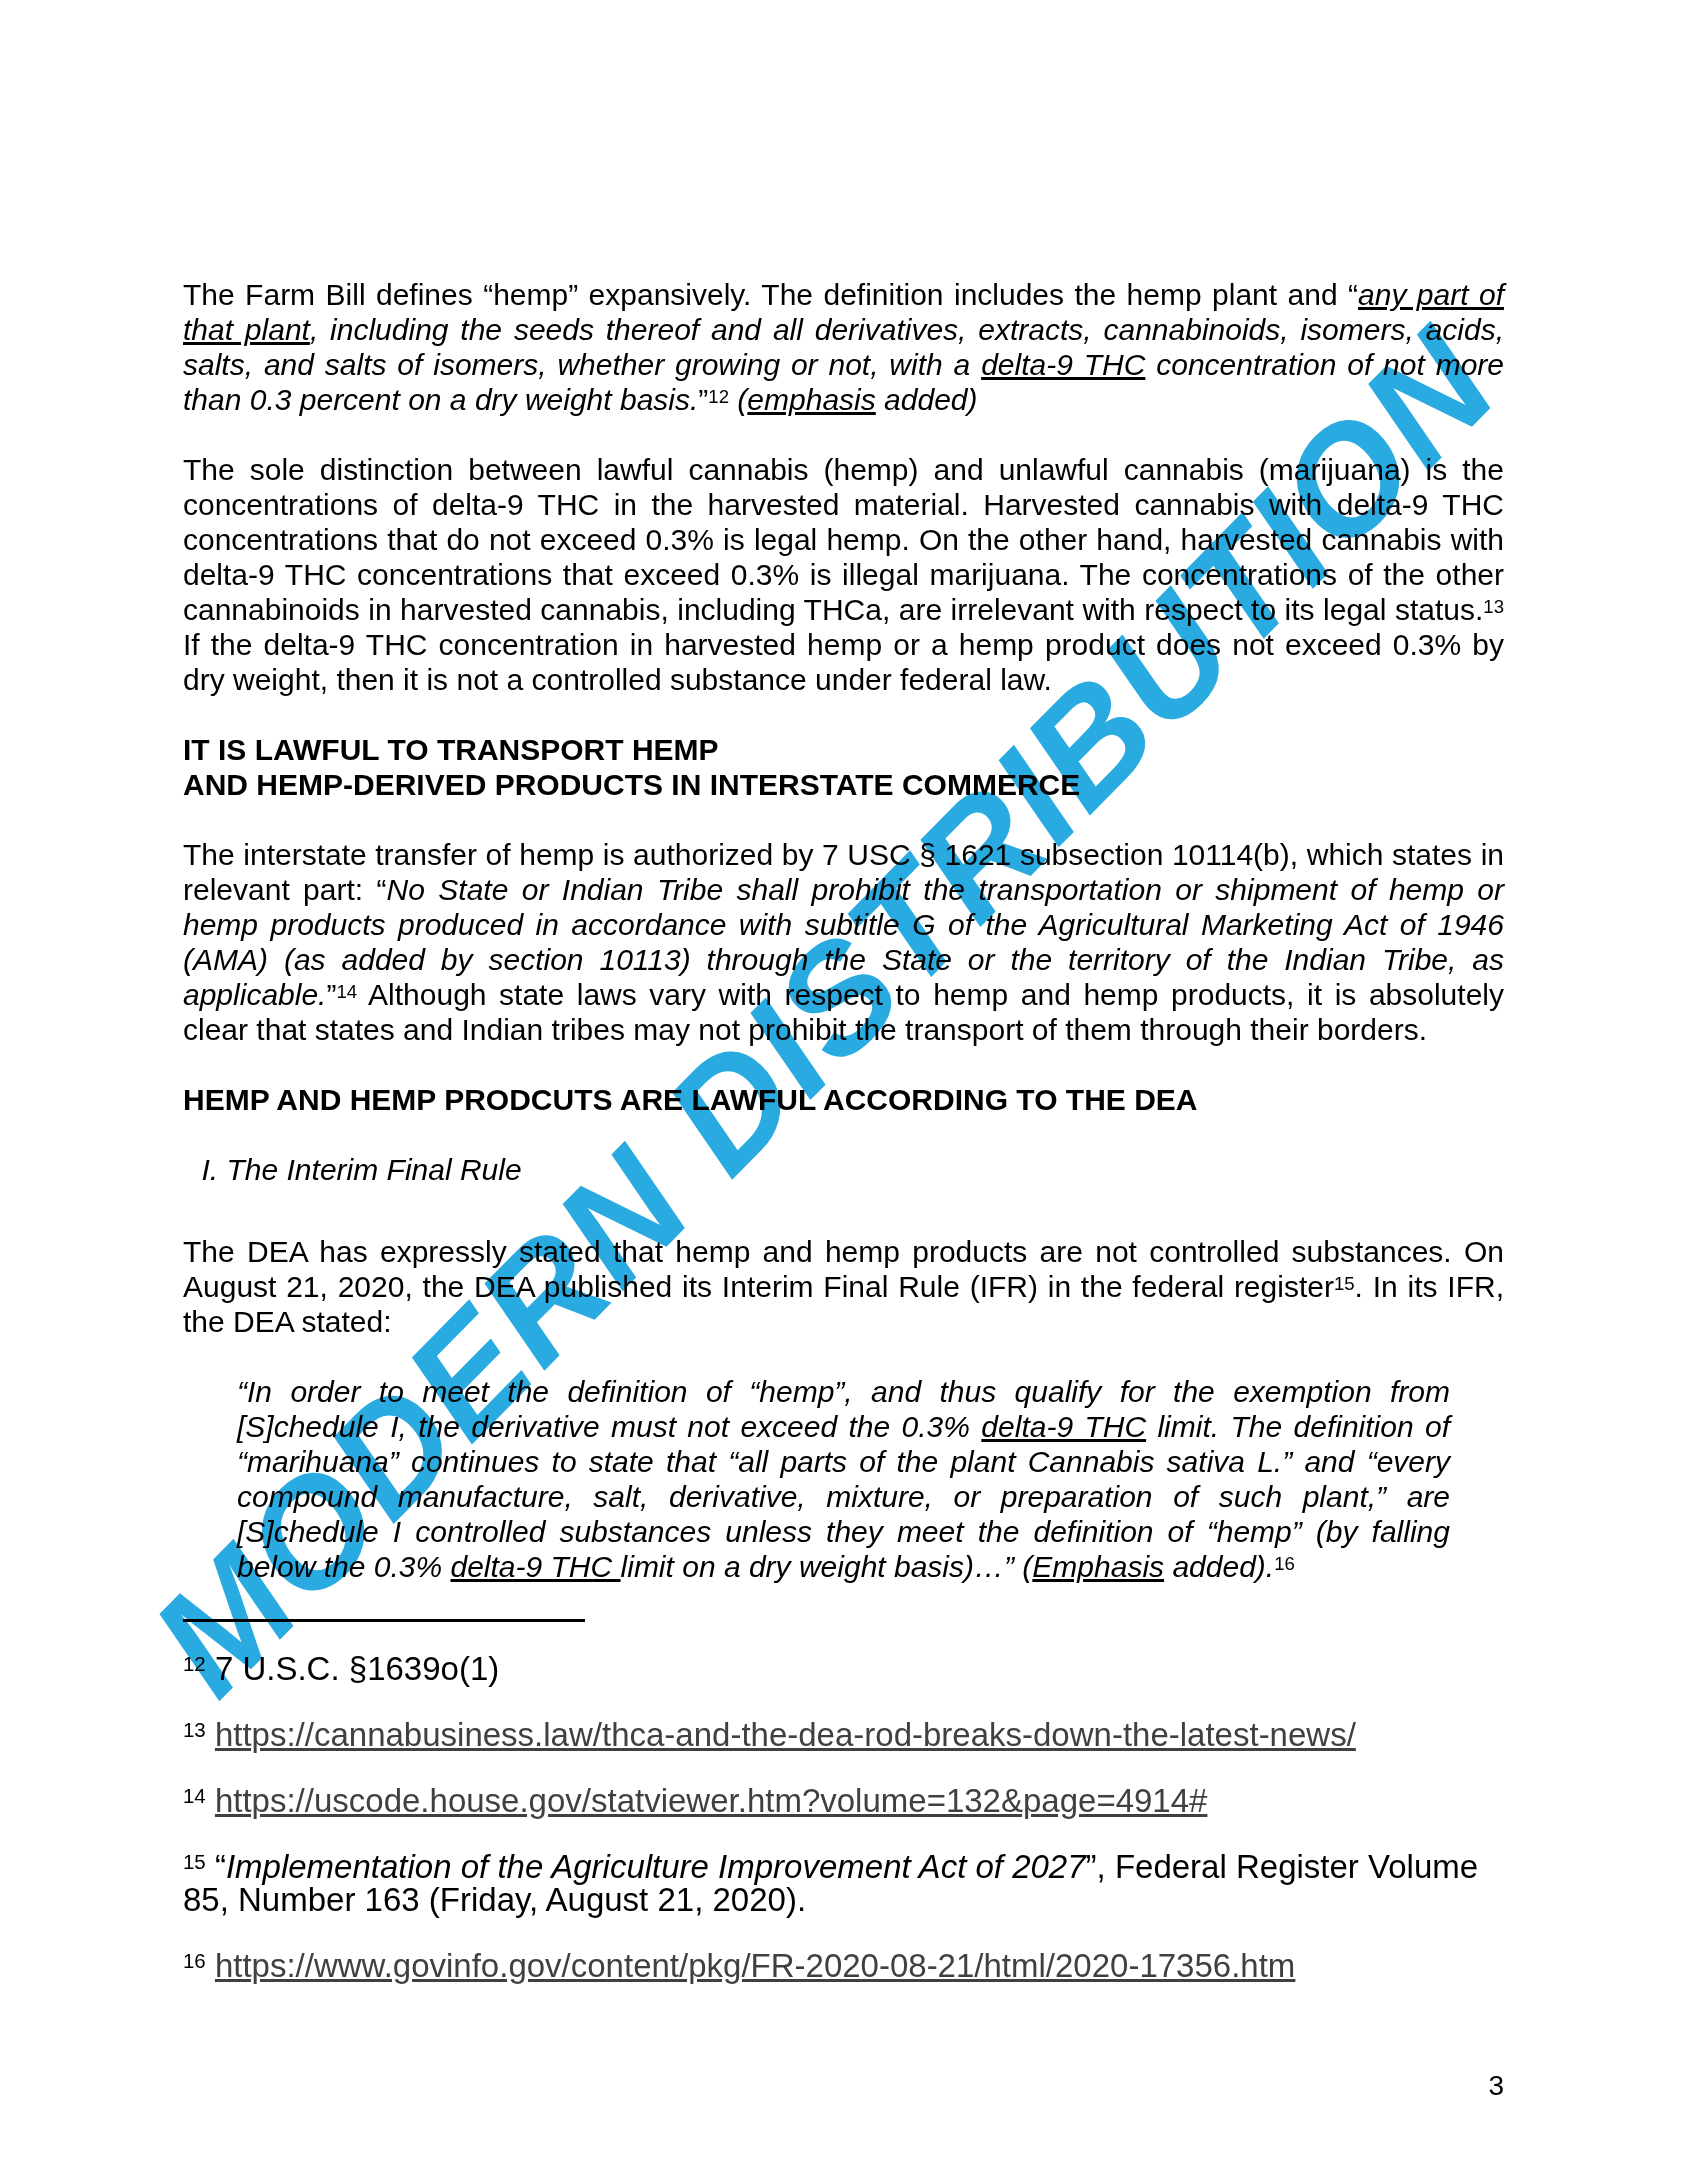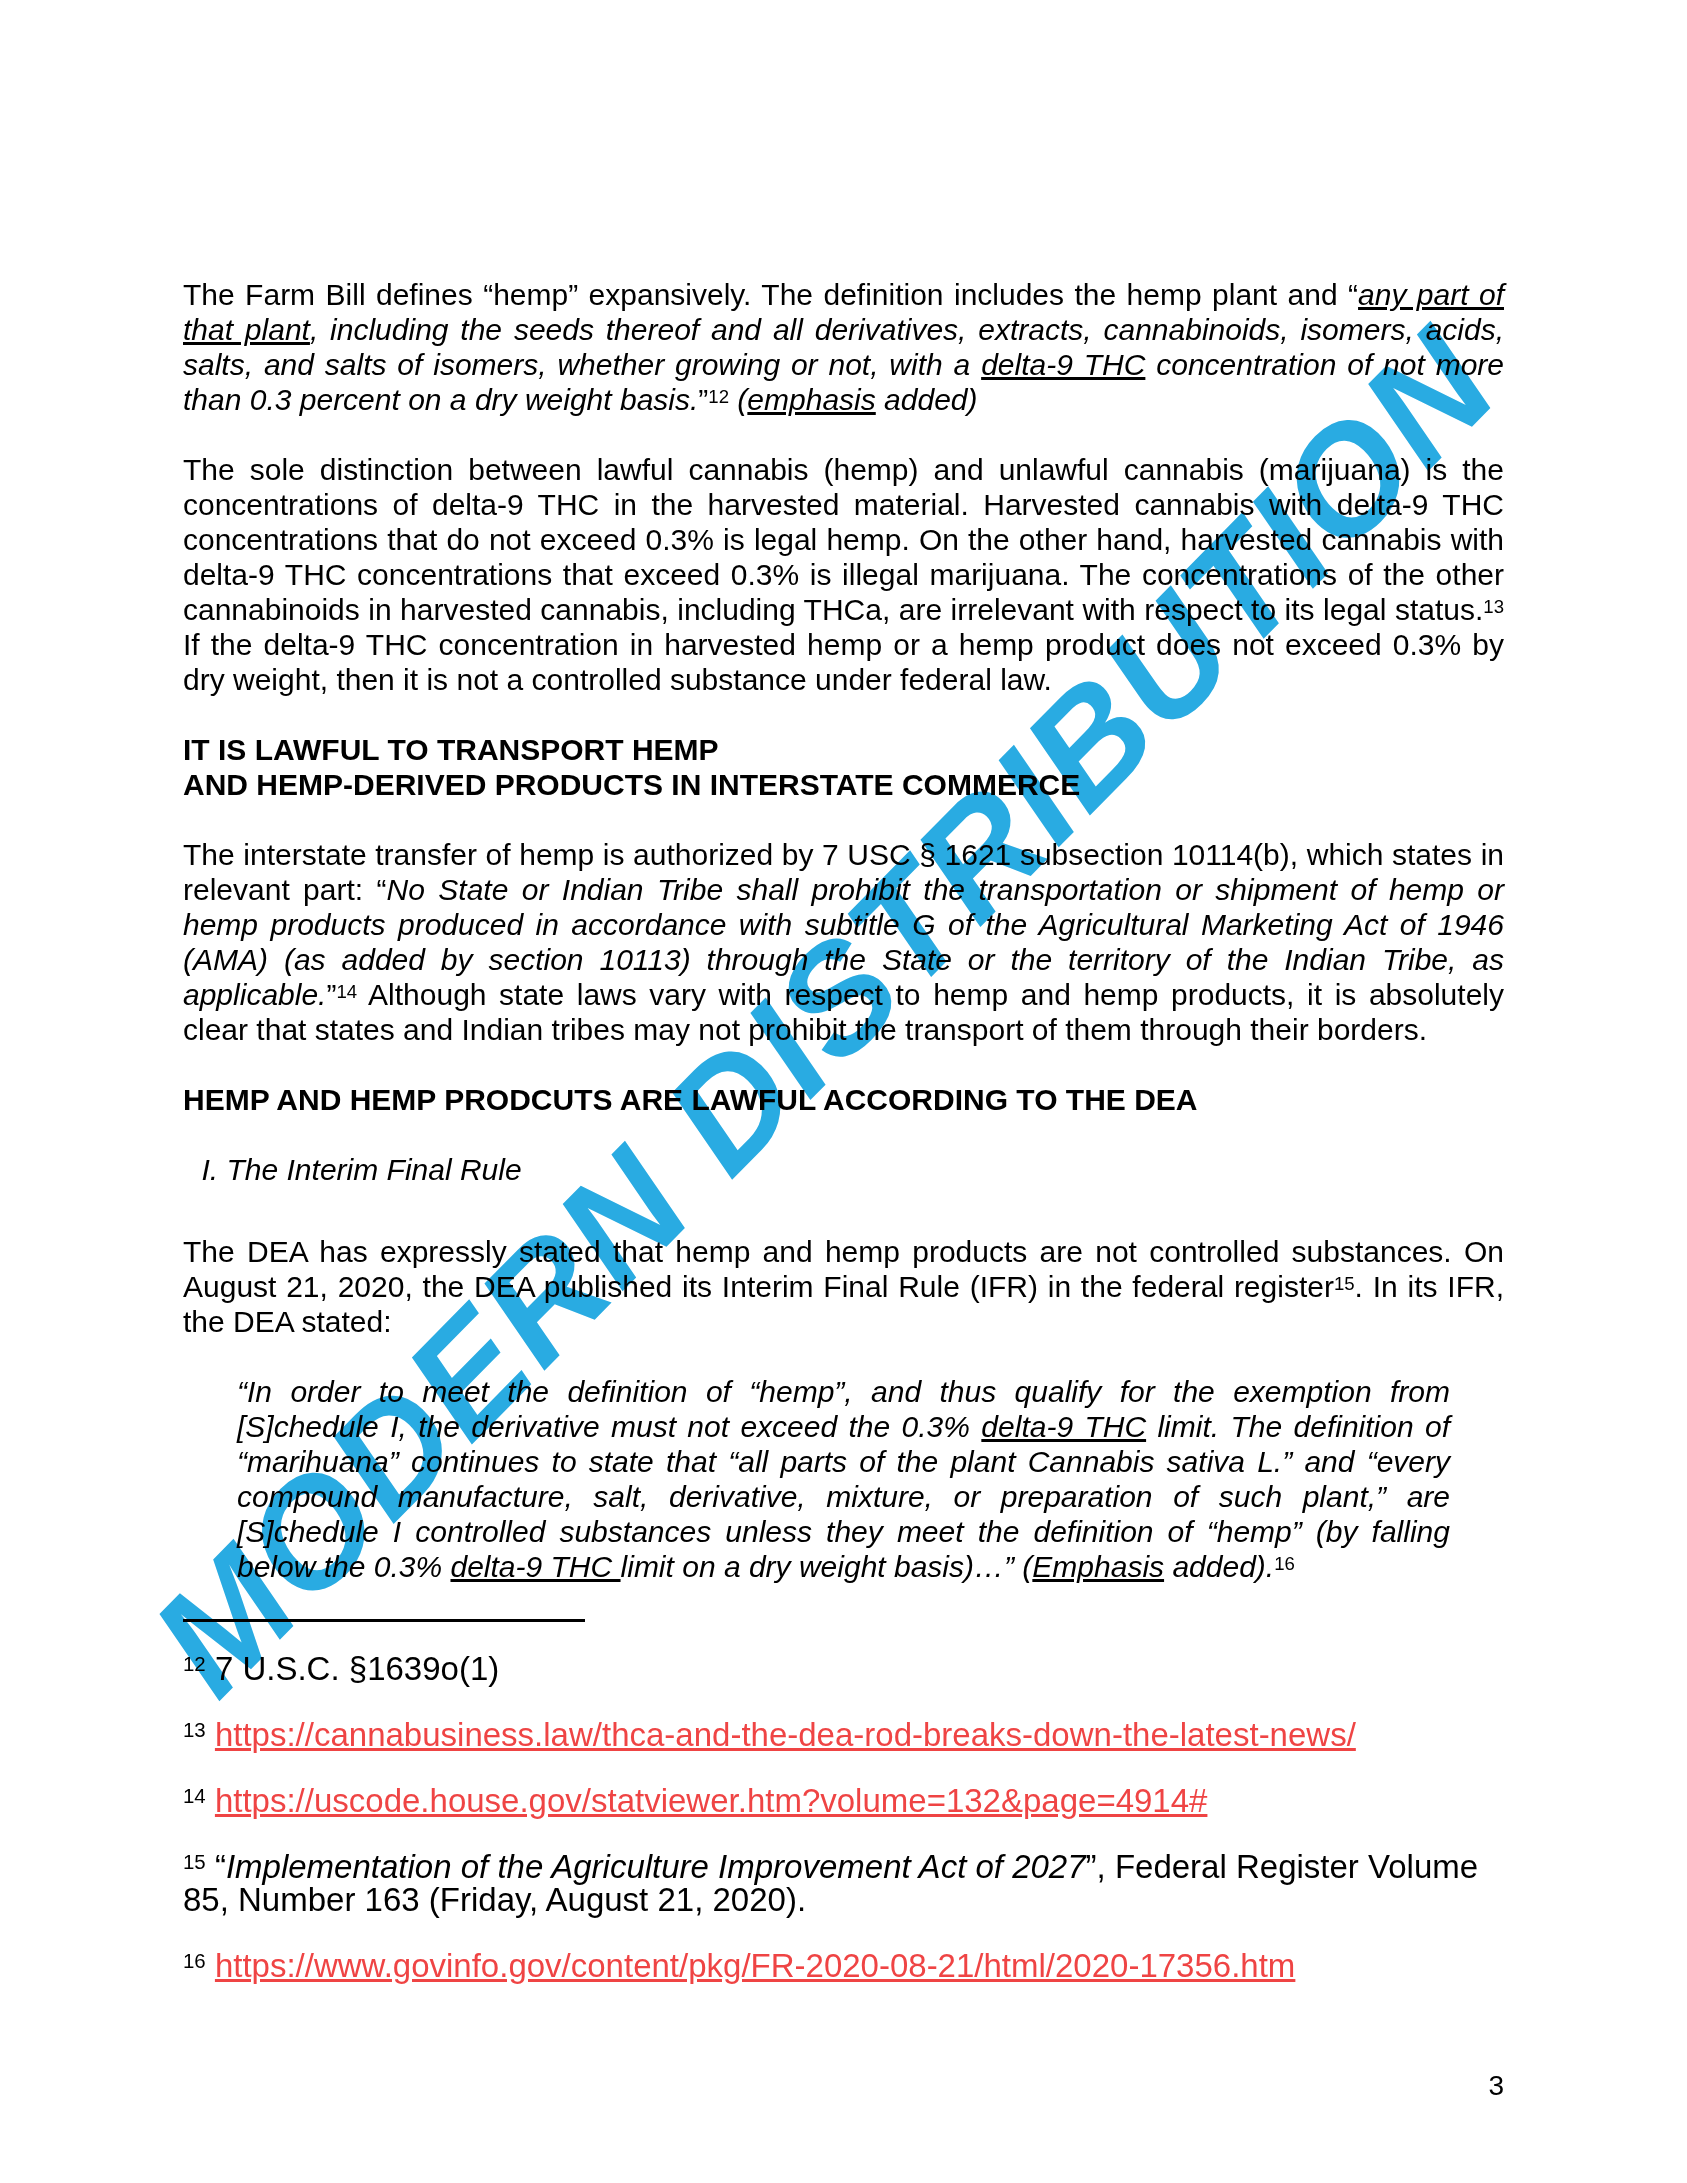--- a/index.html
+++ b/index.html
@@ -65,21 +65,21 @@
     width: 402px;
     height: 2.6px;
     background: #000000;
     margin: 10.6px 0 30px 0;
   }
   .footnote {
     margin: 0 0 33px 0;
     text-align: left;
   }
   .footnote a, .content a {
-    color: #ef4444;
+    color: #404040;
     text-decoration: underline;
     cursor: pointer;
   }
   .page-number {
     position: absolute;
     right: 183px;
     top: 2069px;
     font-size: 28px;
     line-height: 33px;
     z-index: 1;

